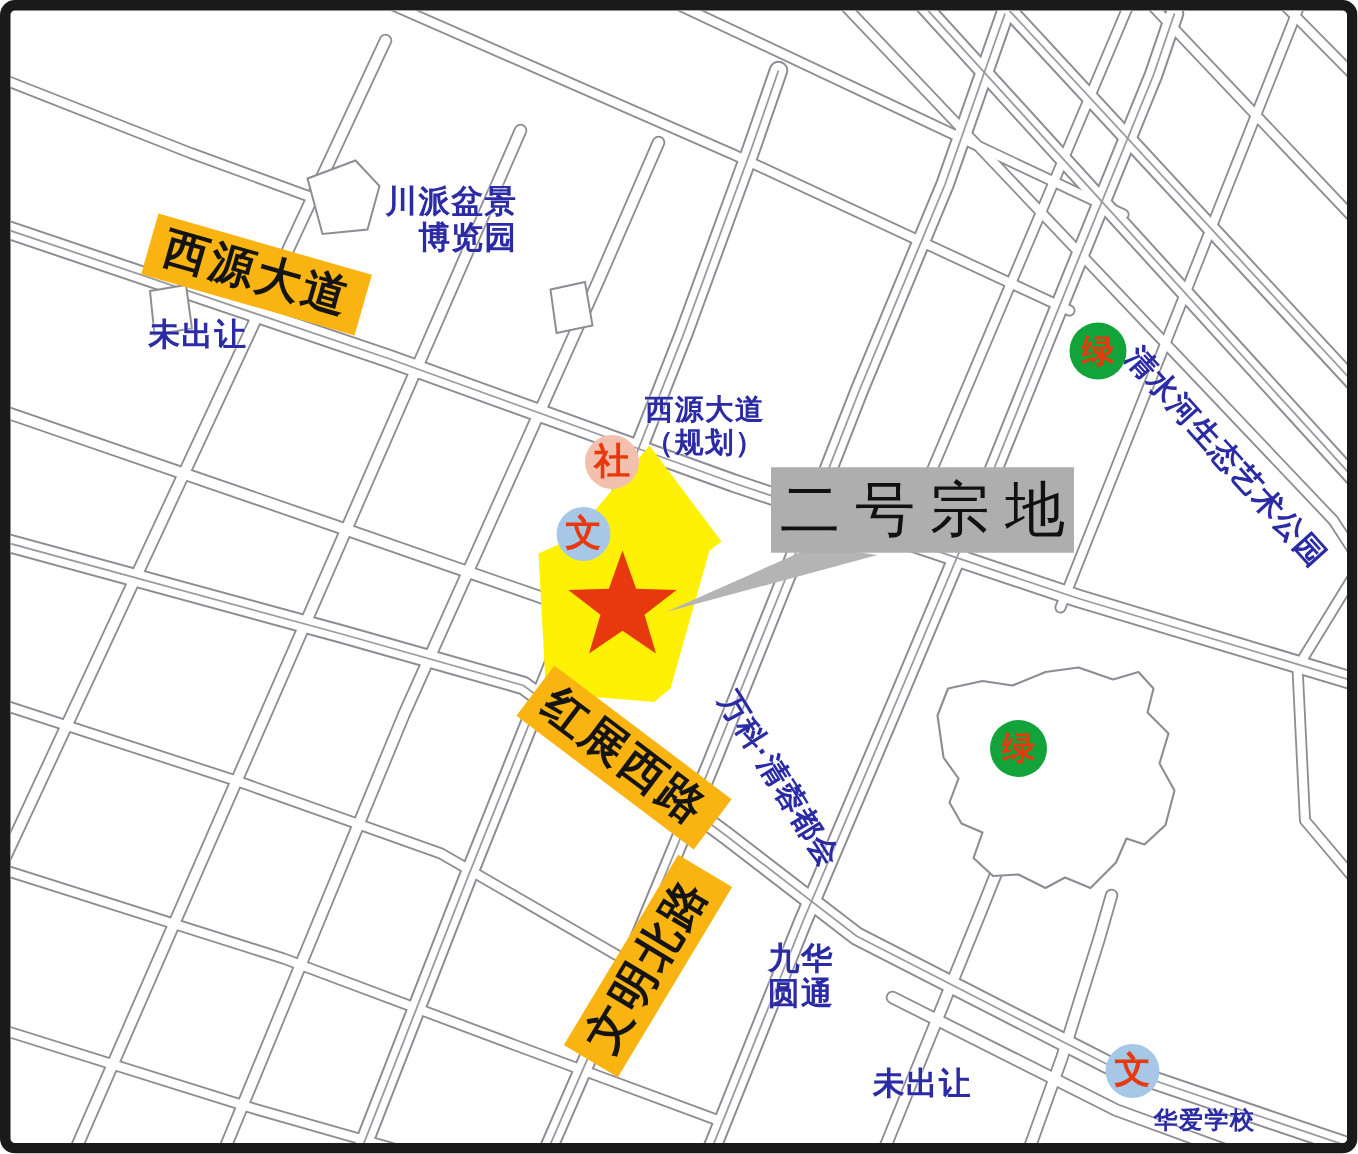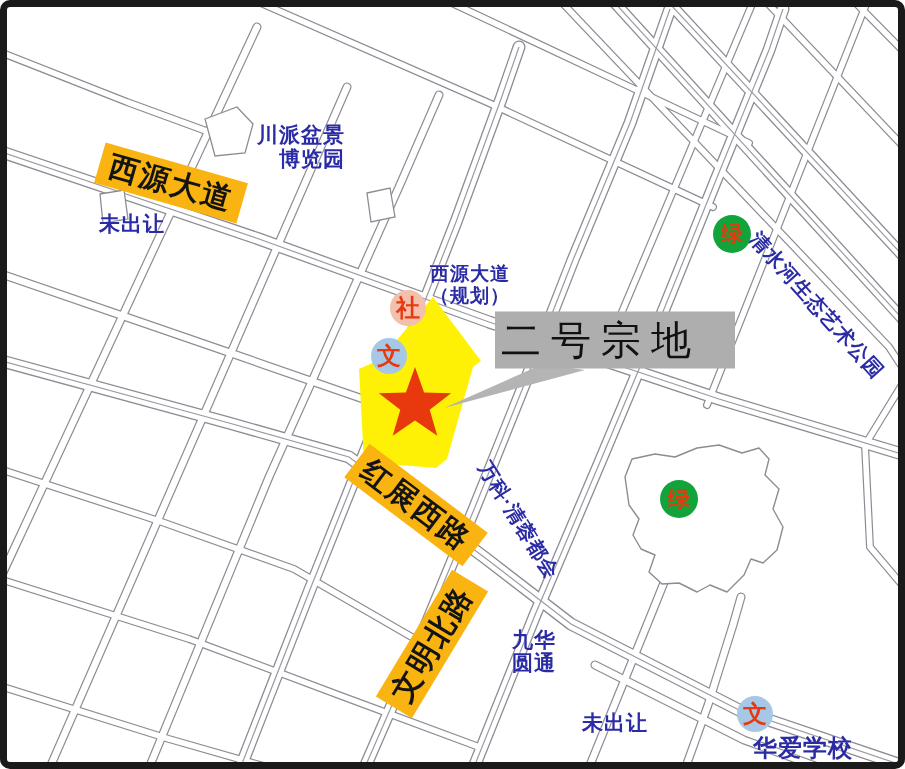--- a/index.html
+++ b/index.html
@@ -29,22 +29,22 @@
   .badge{
     width:36px; height:36px; border-radius:50%; color:var(--c-badge_text);
     font-size:24px; font-weight:bold; line-height:36px; text-align:center;
   }
   .badge.green{width:38px; height:38px; line-height:38px; background:var(--c-green_badge); font-size:22px;}
   .badge.pink{background:var(--c-pink_badge);}
   .badge.lblue{background:var(--c-lightblue_badge);}
   .callout-box{
     background:var(--c-callout_box); color:var(--c-title_text);
     font-family:"Liberation Serif","DejaVu Serif",serif;
-    font-size:40px; letter-spacing:10px; width:240px; height:57px;
-    line-height:57px; text-align:left; padding-left:6px; box-sizing:border-box;
+    font-size:40px; letter-spacing:10px; width:202px; height:57px;
+    line-height:57px; text-align:center; padding-left:6px; box-sizing:border-box;
   }
 </style>
 </head>
 <body>
 
 <div id="map">
 
   <svg width="905" height="769" viewBox="0 0 905 769">
     <defs>
       <path id="rA1" d="M-20,600 L250,20"></path>
@@ -171,21 +171,21 @@
     <div>西源大道</div>
     <div>（规划）</div>
   </div>
   <div class="abs blue" style="left:512px; top:513px; transform:translate(-50%,-50%) rotate(58deg); font-size:20px;">万科·清蓉都会</div>
   <div class="abs blue" style="left:810px; top:298px; transform:translate(-50%,-50%) rotate(48deg); font-size:20px;">清水河生态艺术公园</div>
   <div class="abs blue center" style="left:527px; top:644px; line-height:23px;">
     <div>九华</div>
     <div>圆通</div>
   </div>
   <div class="abs blue" style="left:608px; top:716px;">未出让</div>
-  <div class="abs blue" style="left:796px; top:741px; font-size:24px;">华爱学校</div>
+  <div class="abs blue" style="left:796px; top:741px; font-size:16px;">华爱学校</div>
 
   <div class="abs badge pink" style="left:401px; top:301px;">社</div>
   <div class="abs badge lblue" style="left:382px; top:349px;">文</div>
   <div class="abs badge green" style="left:725px; top:227px;">绿</div>
   <div class="abs badge green" style="left:672px; top:492px;">绿</div>
   <div class="abs badge lblue" style="left:748px; top:707px;">文</div>
 
   <div class="abs callout-box" style="left:608px; top:333px;">二号宗地</div>
 
 </div>

